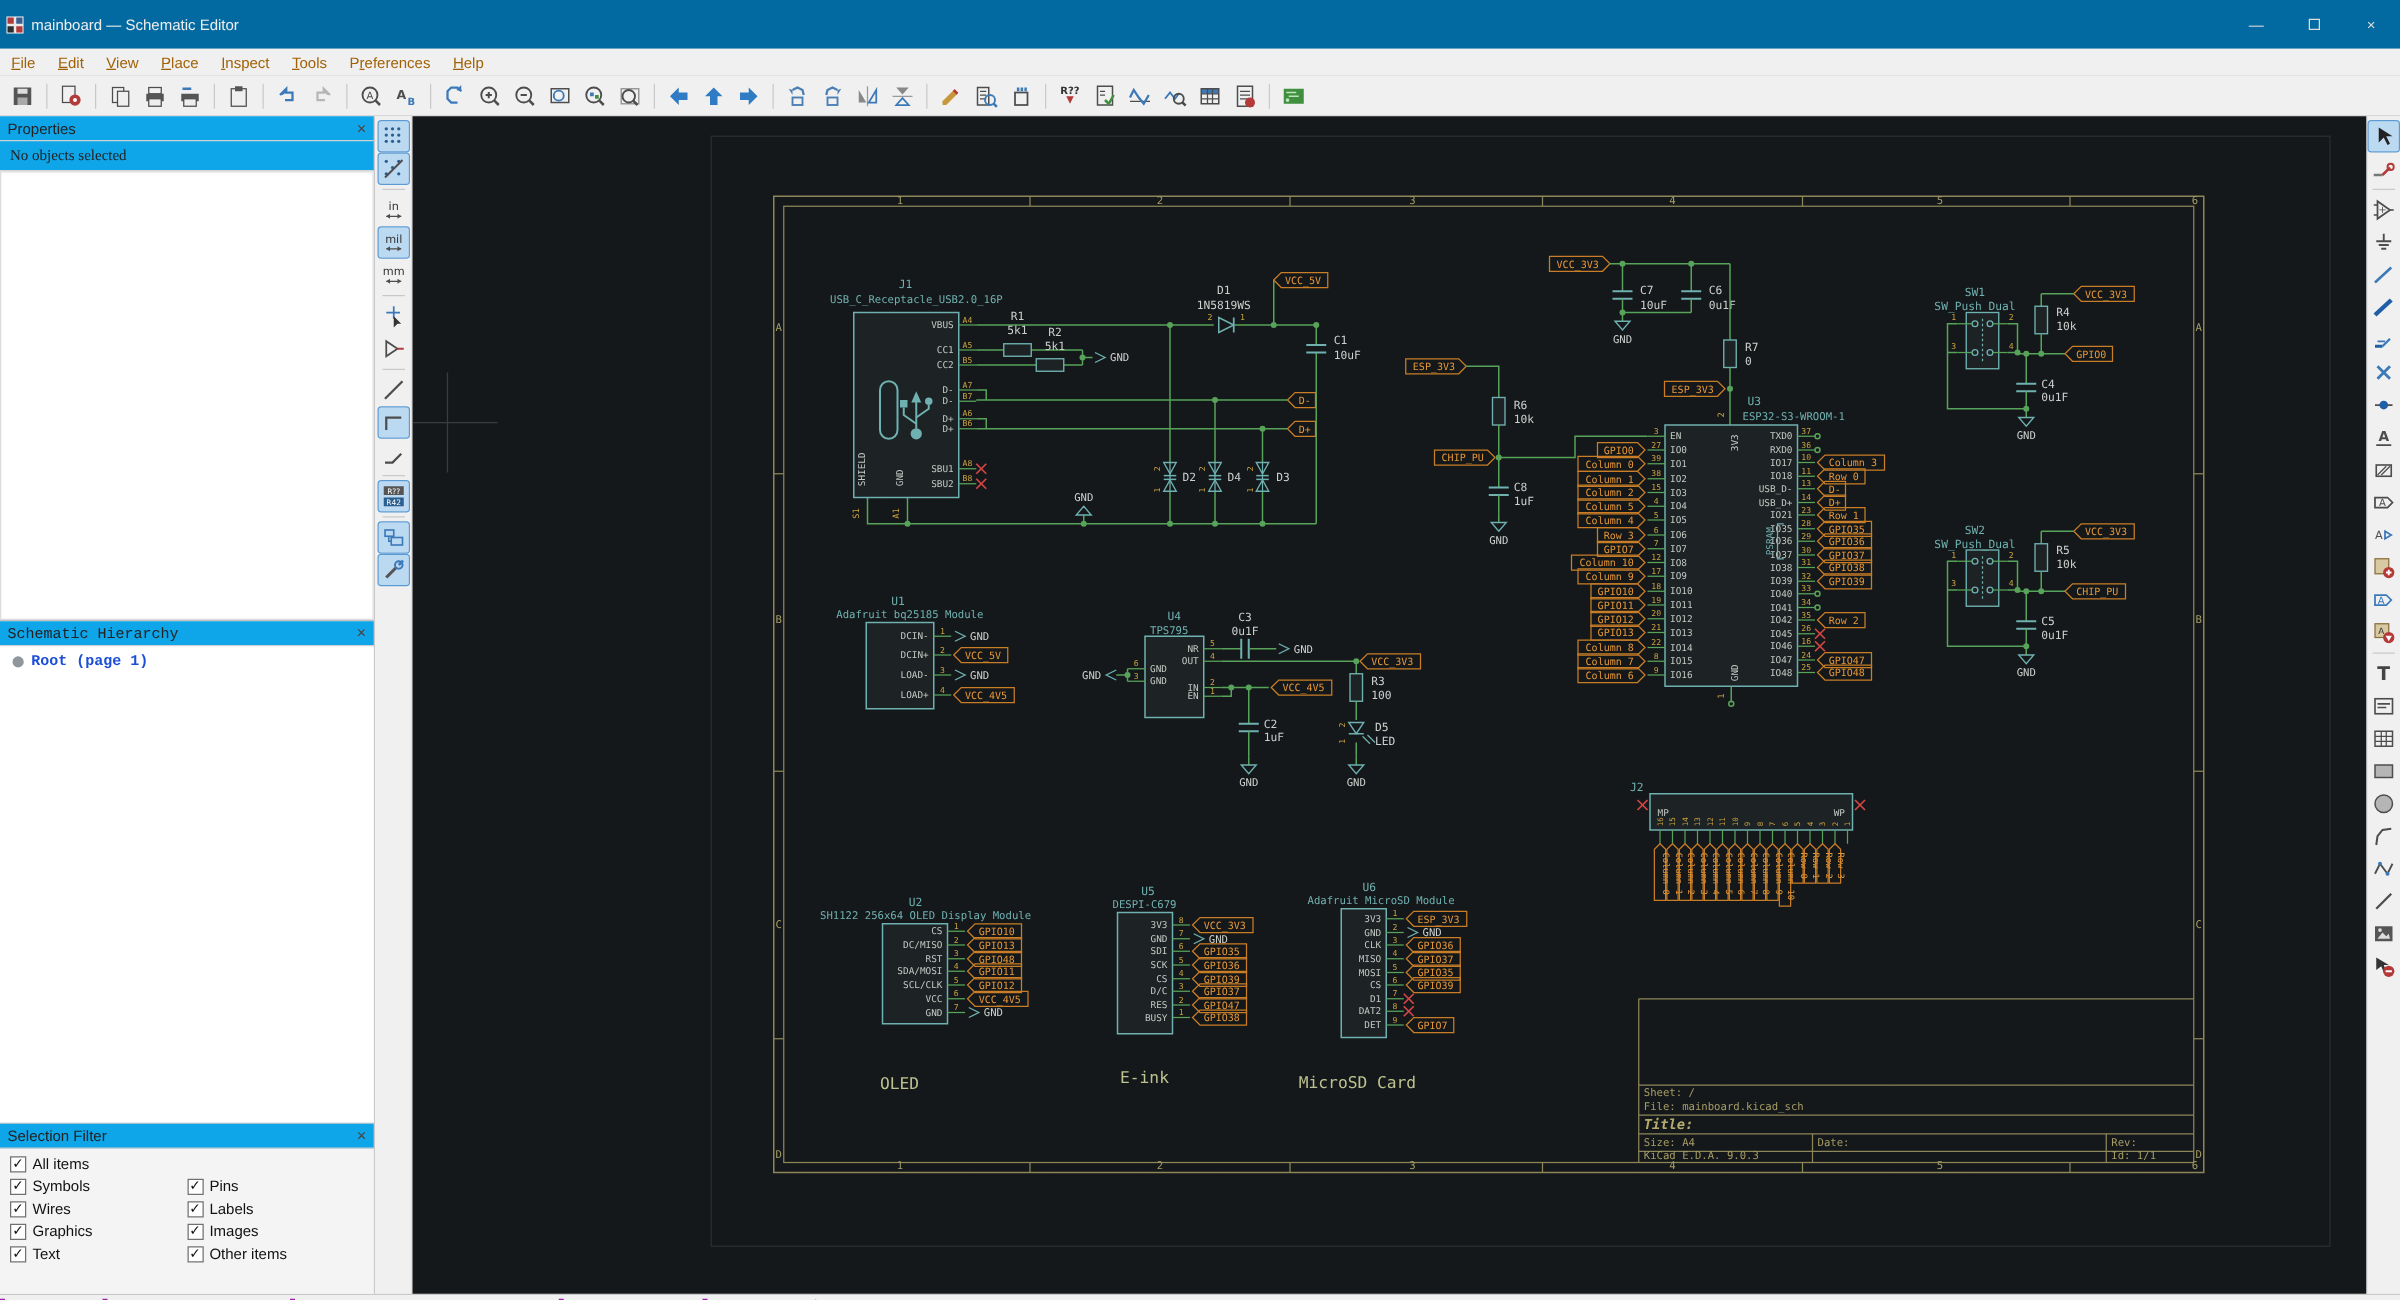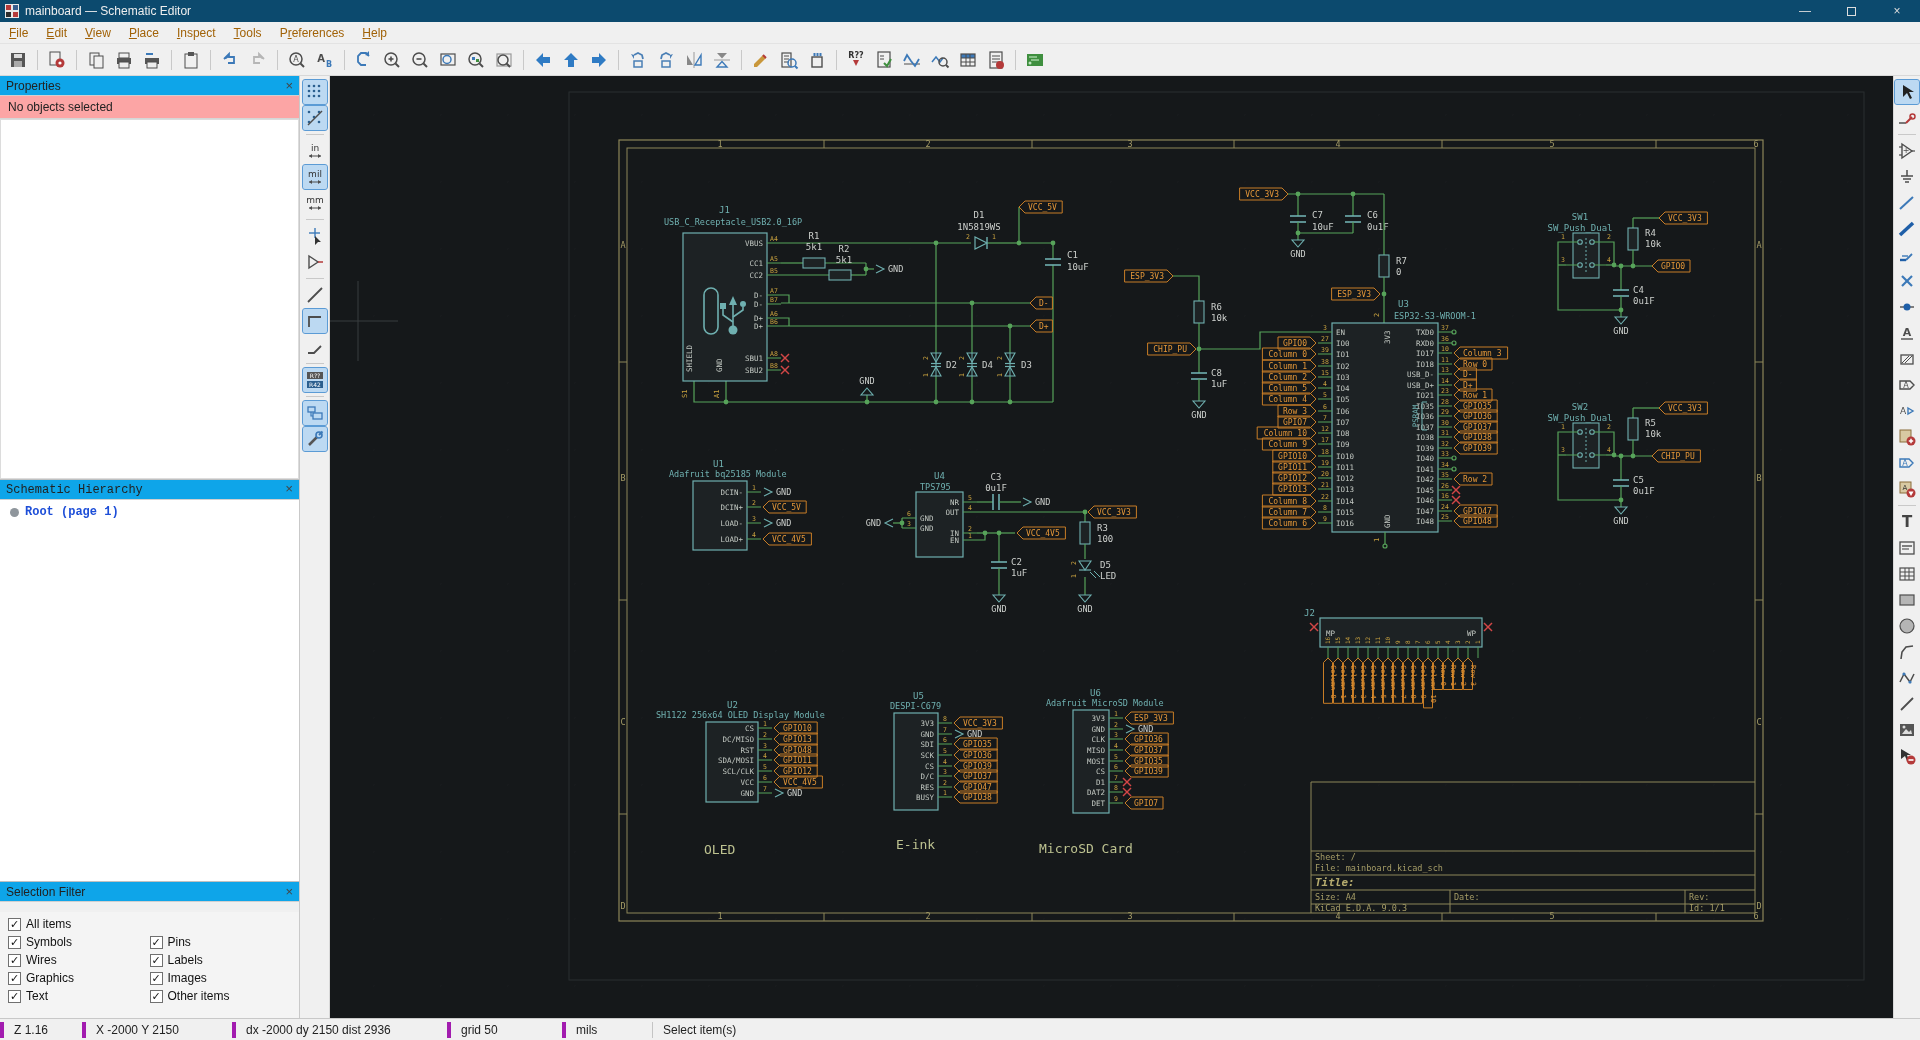--- a/index.html
+++ b/index.html
@@ -1,19 +1,19 @@
 <!DOCTYPE html>
 <html><head>
 <meta charset="utf-8">
 <style>
   html,body{margin:0;padding:0;width:1920px;height:1040px;overflow:hidden;
     font-family:"Liberation Sans", sans-serif;background:#f0f0f0;-webkit-font-smoothing:antialiased;}
   *{box-sizing:border-box;}
   
-  .titlebar{height:22px;background:#0c4a6e;color:#eee;display:flex;align-items:center;font-size:12px;}
+  .titlebar{height:39px;background:#0369a1;color:#eee;display:flex;align-items:center;font-size:12px;}
   .titlebar .appicon{width:14px;height:14px;margin:0 6px 0 5px;}
   .titlebar .title{flex:0 0 auto;}
   .titlebar .spacer{flex:1;}
   .wbtn{width:46px;height:22px;display:flex;align-items:center;justify-content:center;color:#ddd;font-size:12px;}
   .wbtn .maxbox{width:9px;height:9px;border:1px solid #ddd;display:block;}
   
   .menubar{height:22px;background:#f0f0f0;display:flex;align-items:center;font-size:12px;color:#a16207;border-bottom:1px solid #e3e3e3;}
   .menu-item{padding:2px 9px;}
   .menu-item u{text-decoration:underline;}
   
@@ -21,21 +21,21 @@
   .tbtn{width:26px;height:26px;display:flex;align-items:center;justify-content:center;border-radius:2px;margin:0 1px;}
   .tbtn.disabled{opacity:.35;}
   .tsep{width:1px;height:20px;background:#c9c9c9;margin:0 5px;}
   
   .main{display:flex;height:942px;}
   .leftpanel{width:300px;background:#f0f0f0;display:flex;flex-direction:column;border-right:1px solid #c9c9c9;}
   .panel{display:flex;flex-direction:column;border-bottom:1px solid #c0c0c0;}
   .panel-header{height:20px;background:#0ea5e9;display:flex;align-items:center;justify-content:space-between;
     padding:0 6px;font-size:12px;color:#222;border-bottom:1px solid #d0d0d0;}
   .panel-close{color:#444;font-size:13px;line-height:1;}
-  .props-empty-row{background:#fca5a5;font-size:12px;color:#222;padding:4px 8px;border-bottom:1px solid #d6d6d6;}
+  .props-empty-row{background:#0ea5e9;font-size:12px;color:#222;padding:4px 8px;border-bottom:1px solid #d6d6d6;font-family:Liberation Serif, serif;}
   .props-body{flex:1;background:#ffffff;border:1px solid #dcdcdc;margin:0;}
   .hier-body{flex:1;background:#ffffff;}
   .hier-item{display:flex;align-items:center;gap:6px;padding:5px 10px;font-size:12px;font-weight:bold;color:#1d4ed8;}
   .hier-dot{width:9px;height:9px;border-radius:50%;background:#8f969c;display:inline-block;}
   .filter-body{flex:1;background:#f4f4f4;padding:5px 8px;font-size:12px;color:#111;}
   .cbgrid{display:grid;grid-template-columns:1fr 1fr;row-gap:4px;}
   .cb{display:flex;align-items:center;gap:5px;}
   .cbbox{width:13px;height:13px;border:1px solid #707070;background:#fff;display:flex;align-items:center;justify-content:center;
     font-size:11px;line-height:1;color:#111;}
   
@@ -340,21 +340,21 @@
         <span>Schematic Hierarchy</span>
         <span class="panel-close">×</span>
       </div>
       <div class="hier-body">
         <div class="hier-item">
           <span class="hier-dot"></span>
           <span>Root (page 1)</span>
         </div>
       </div>
     </div>
-    <div class="panel" style="flex:1;border-bottom:none;gap:10px;">
+    <div class="panel" style="flex:1;border-bottom:none;">
       <div class="panel-header">
         <span>Selection Filter</span>
         <span class="panel-close">×</span>
       </div>
       <div class="filter-body">
         <div class="cbgrid" id="filter-grid">
             <div class="cb">
               <span class="cbbox">✓</span>
               <span>All items</span>
             </div>

